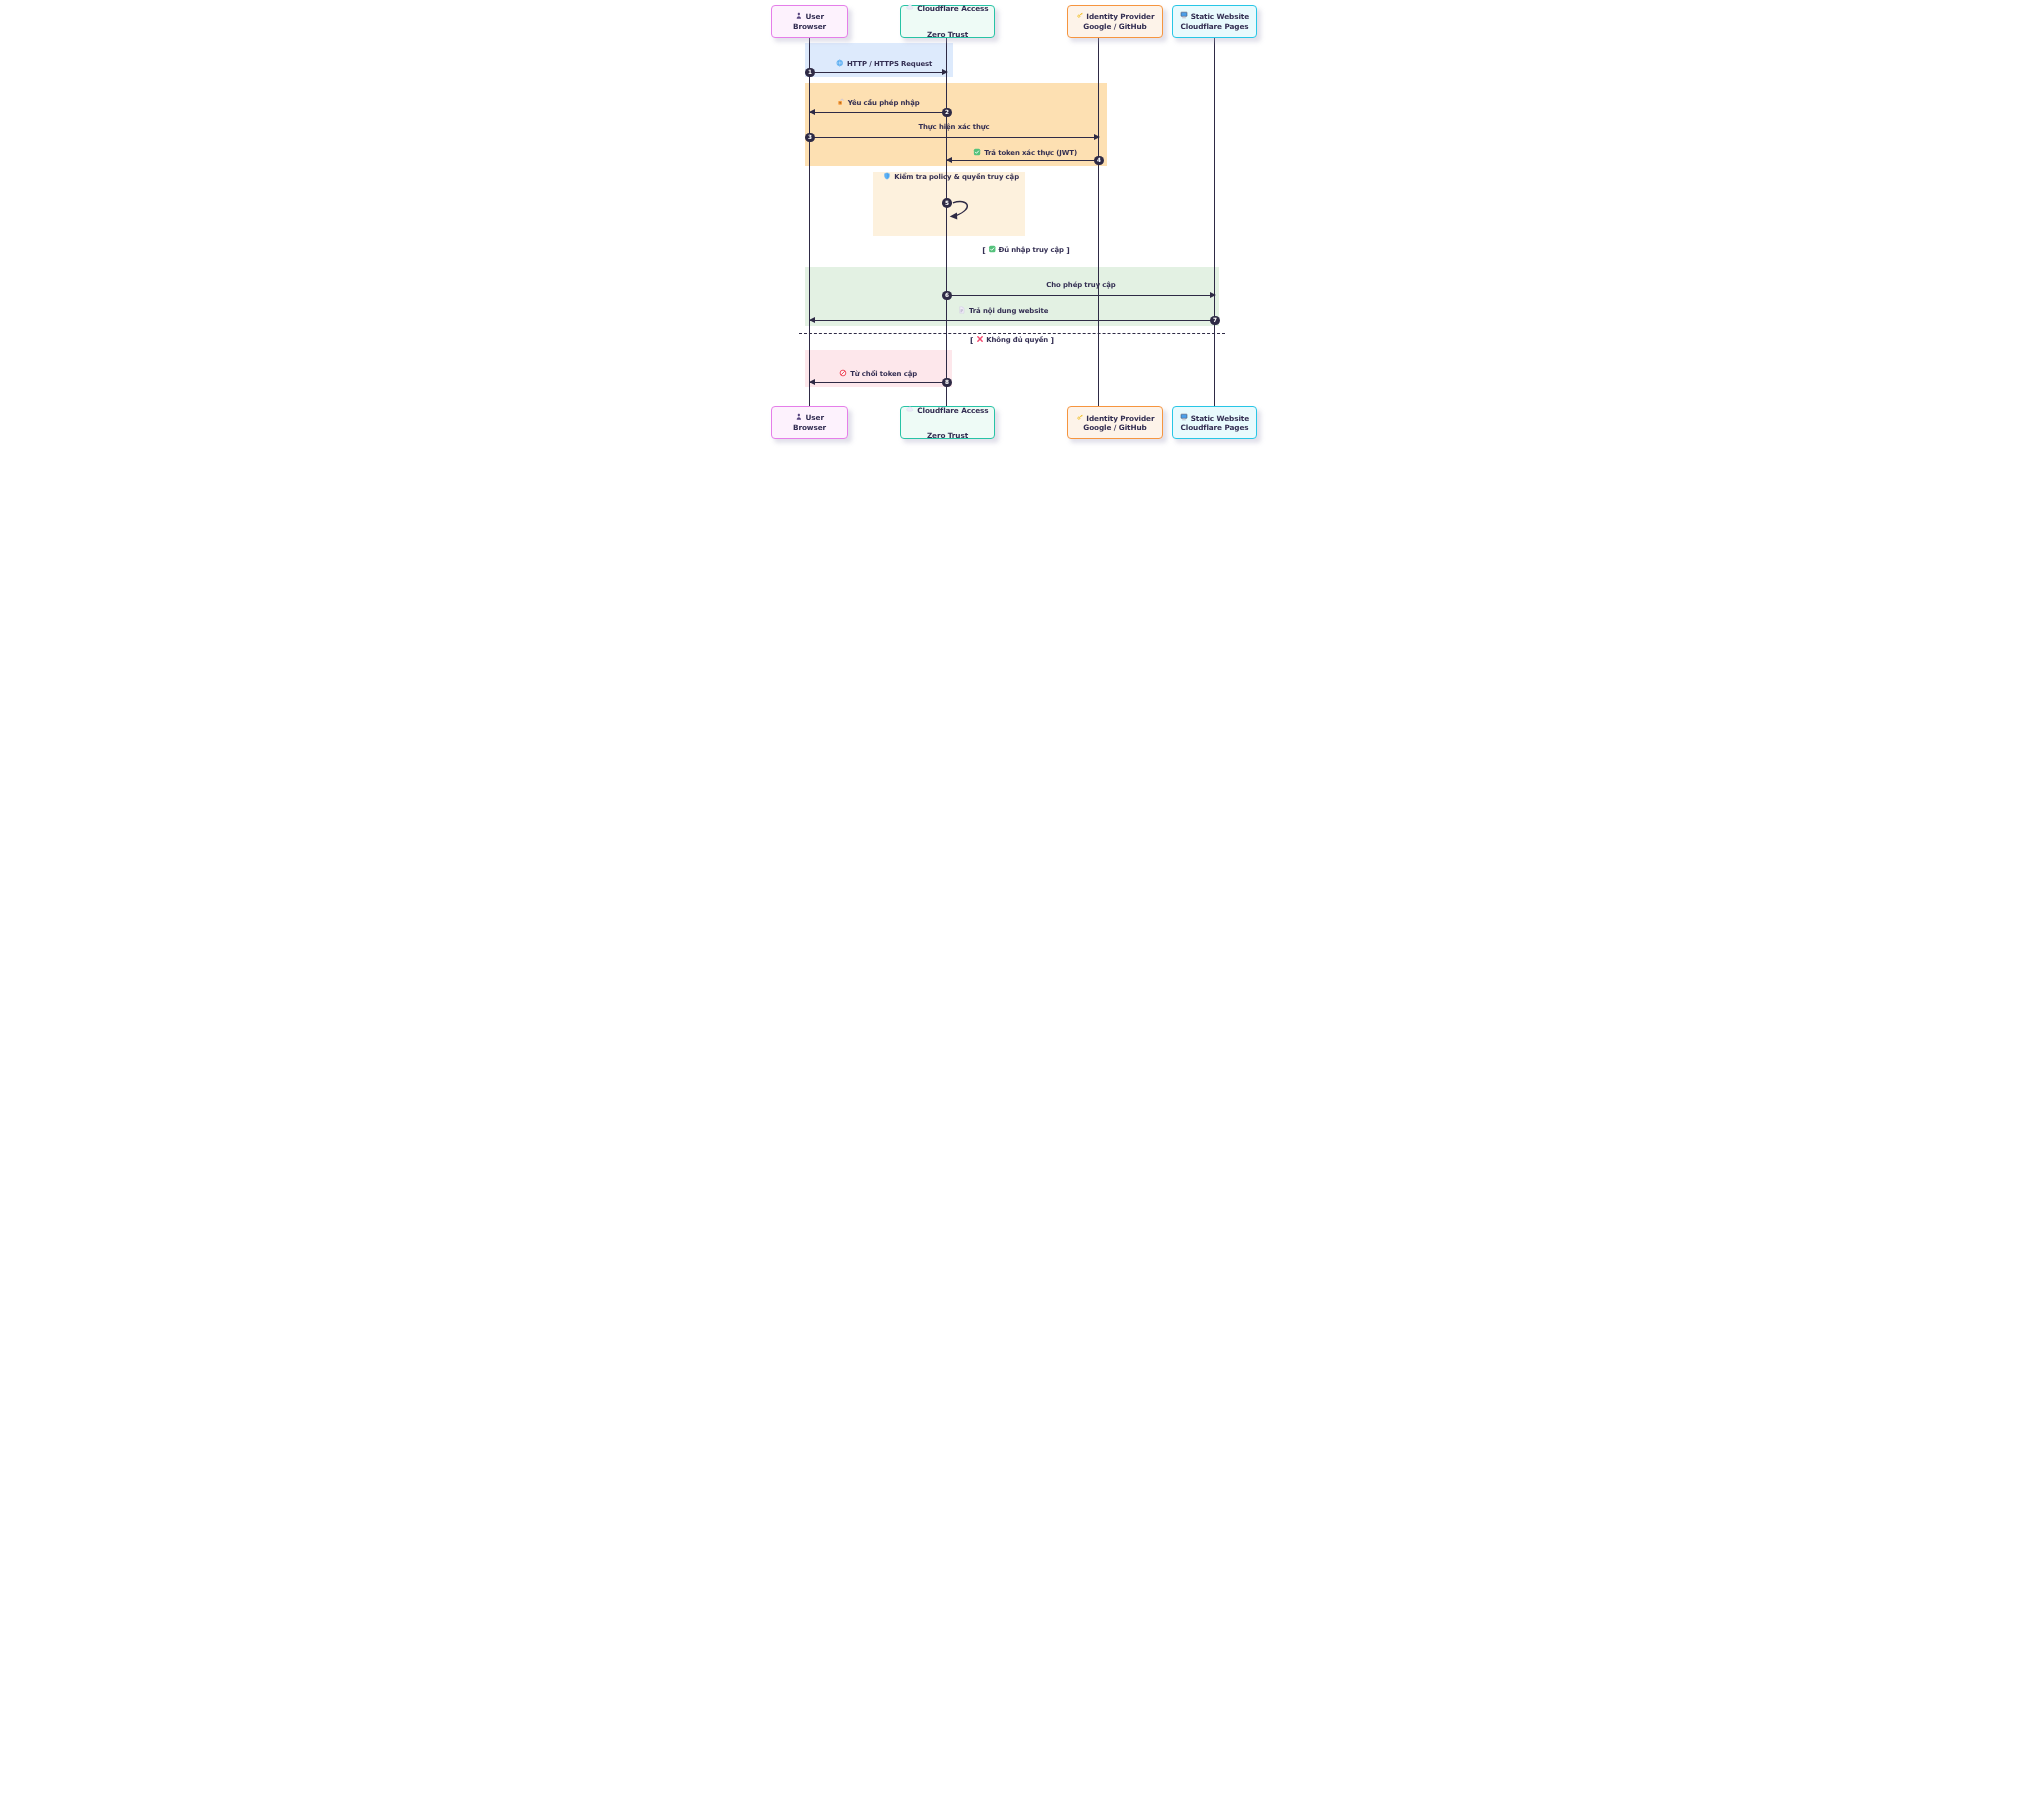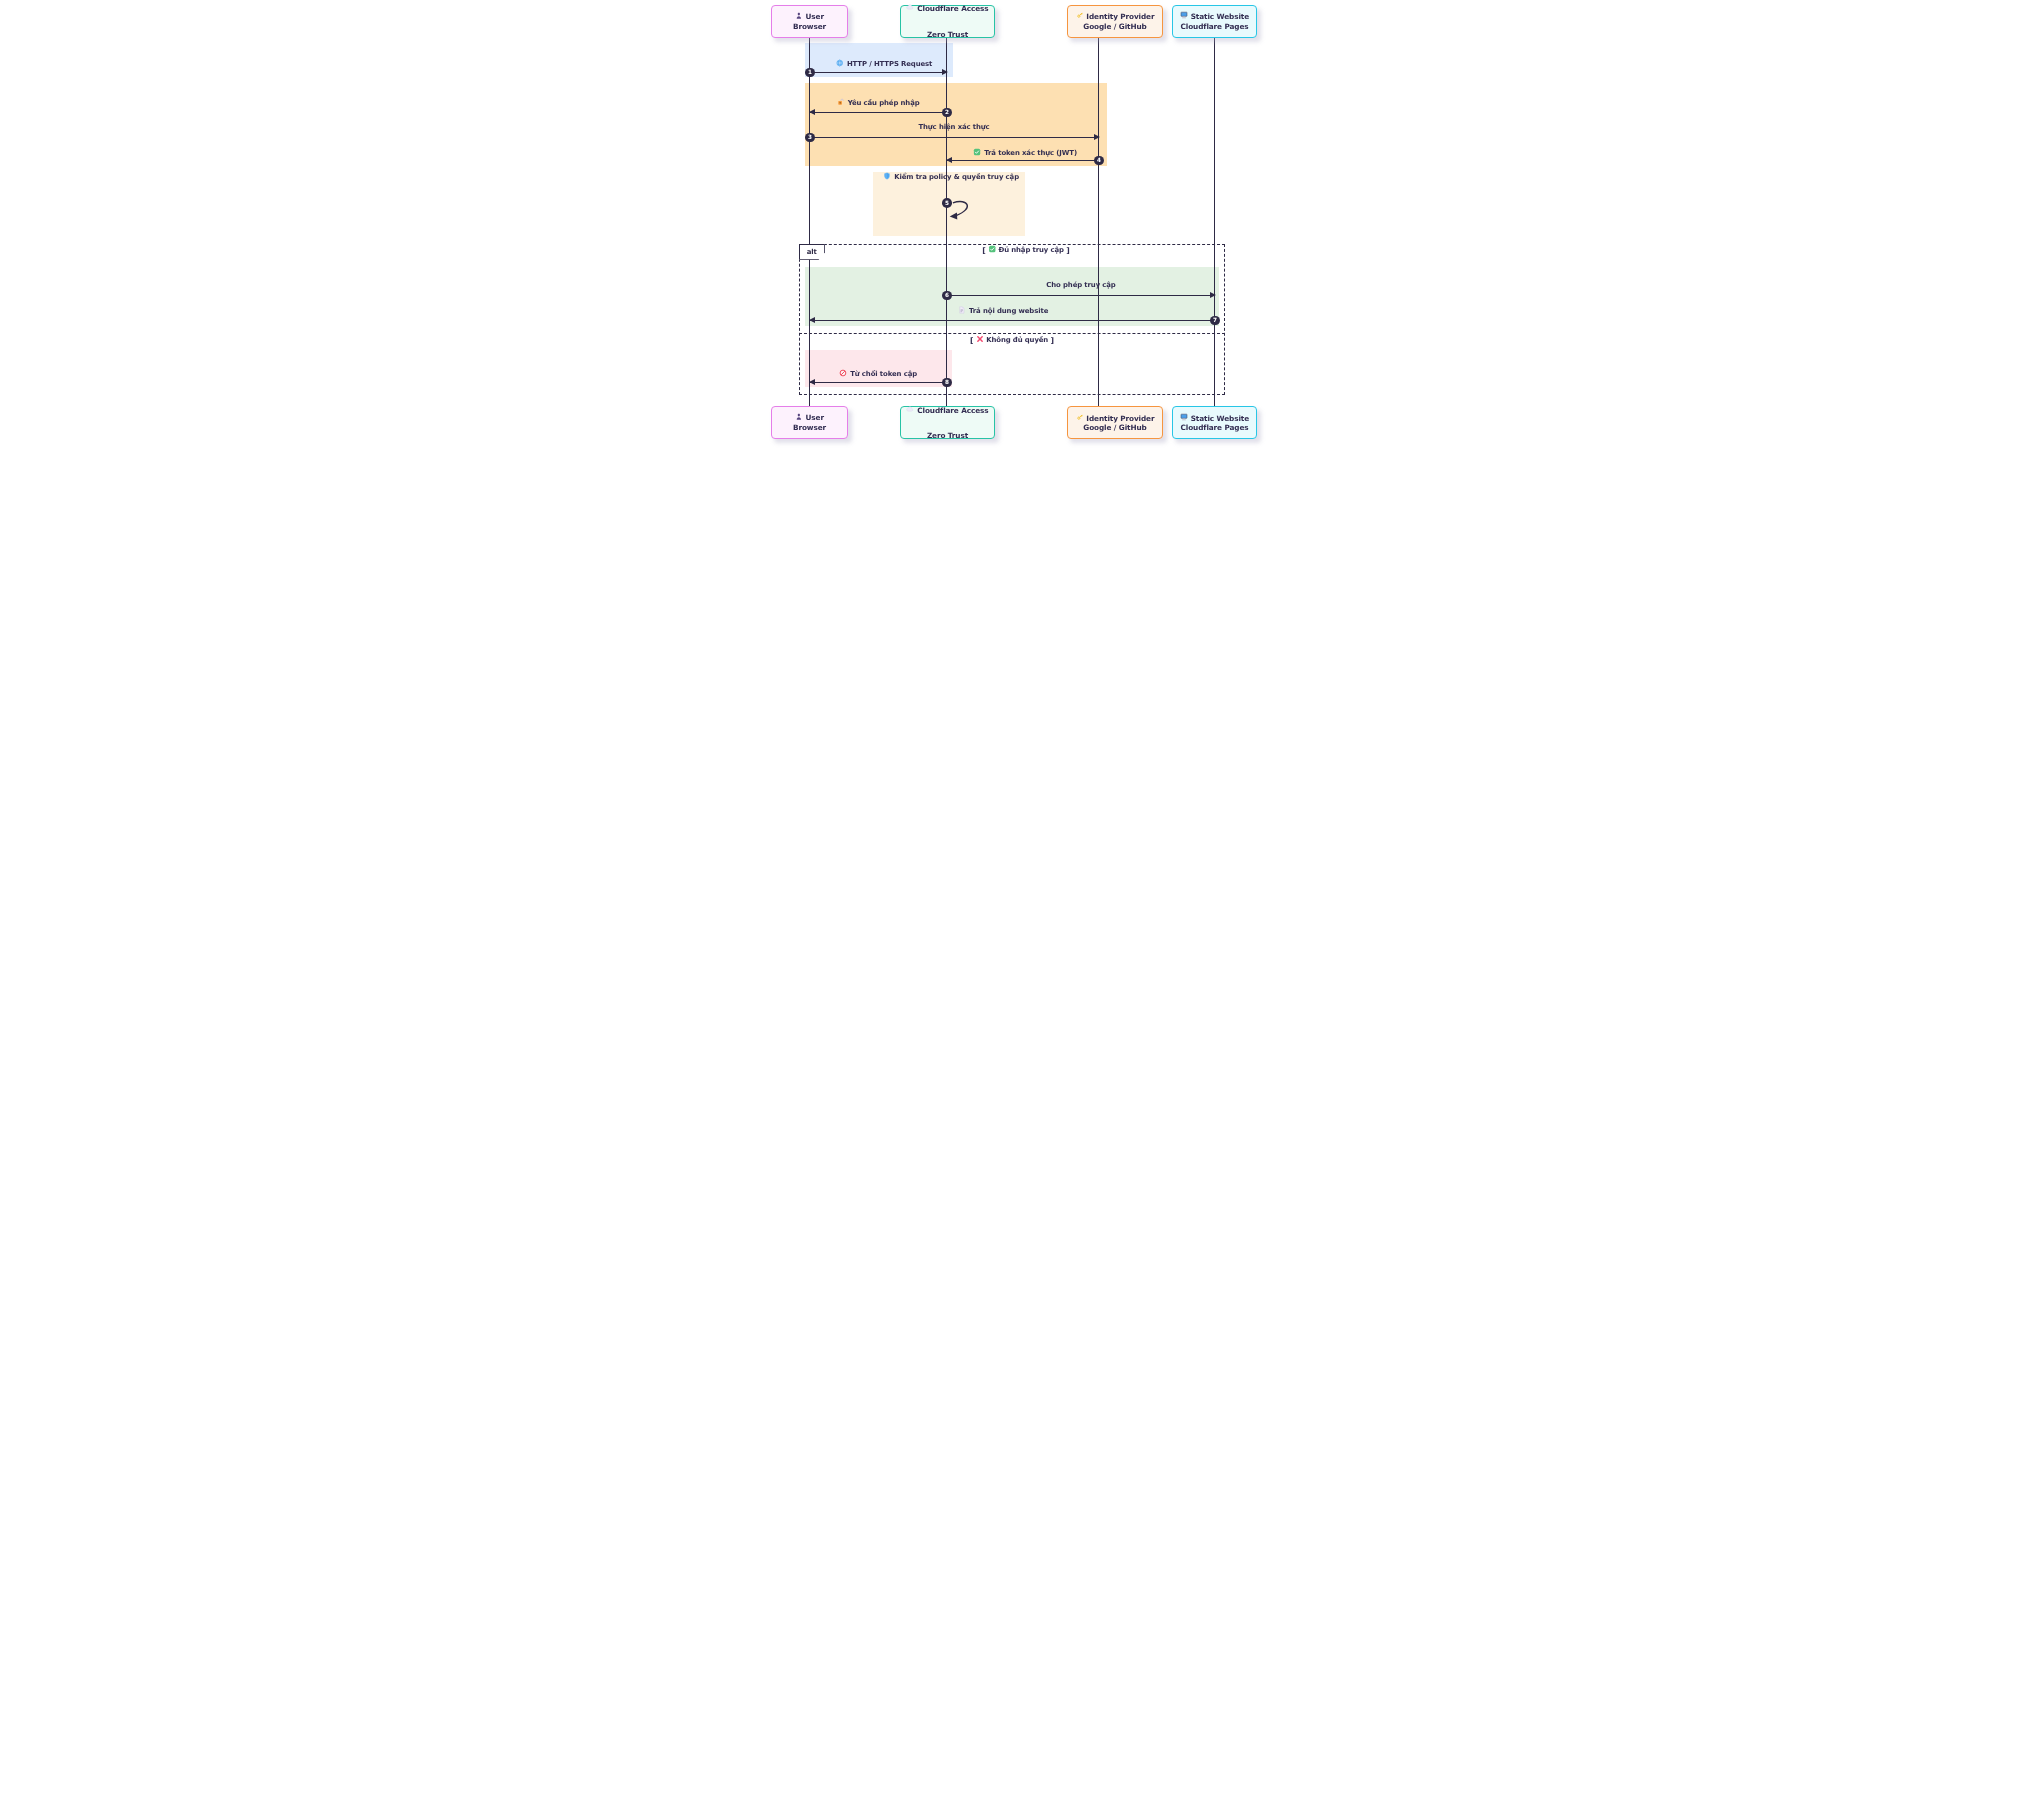--- a/index.html
+++ b/index.html
@@ -68,23 +68,20 @@
   <div class="hl hl-orange"></div>
   <div class="hl hl-cream"></div>
   <div class="hl hl-green"></div>
   <div class="hl hl-pink"></div>
 
   <div class="lifeline" style="left:63px"></div>
   <div class="lifeline" style="left:200px"></div>
   <div class="lifeline" style="left:352px"></div>
   <div class="lifeline" style="left:468px"></div>
 
-  <div class="alt-frame">
-    <div class="alt-label">alt</div>
-  </div>
   <div class="alt-divider"></div>
 
   <div class="cond" style="left:280px; top:245px">
     <span class="bracket">[</span>
     <span class="ic">
       <svg width="8" height="8" viewBox="0 0 24 24">
           <rect x="2.5" y="2.5" width="19" height="19" rx="4.5" fill="#55c27c"></rect>
           <path d="M7.2 12.6l3.1 3.3 6.4-7" stroke="#ffffff" stroke-width="2.7" fill="none" stroke-linecap="round" stroke-linejoin="round"></path>
         </svg>
     </span>

